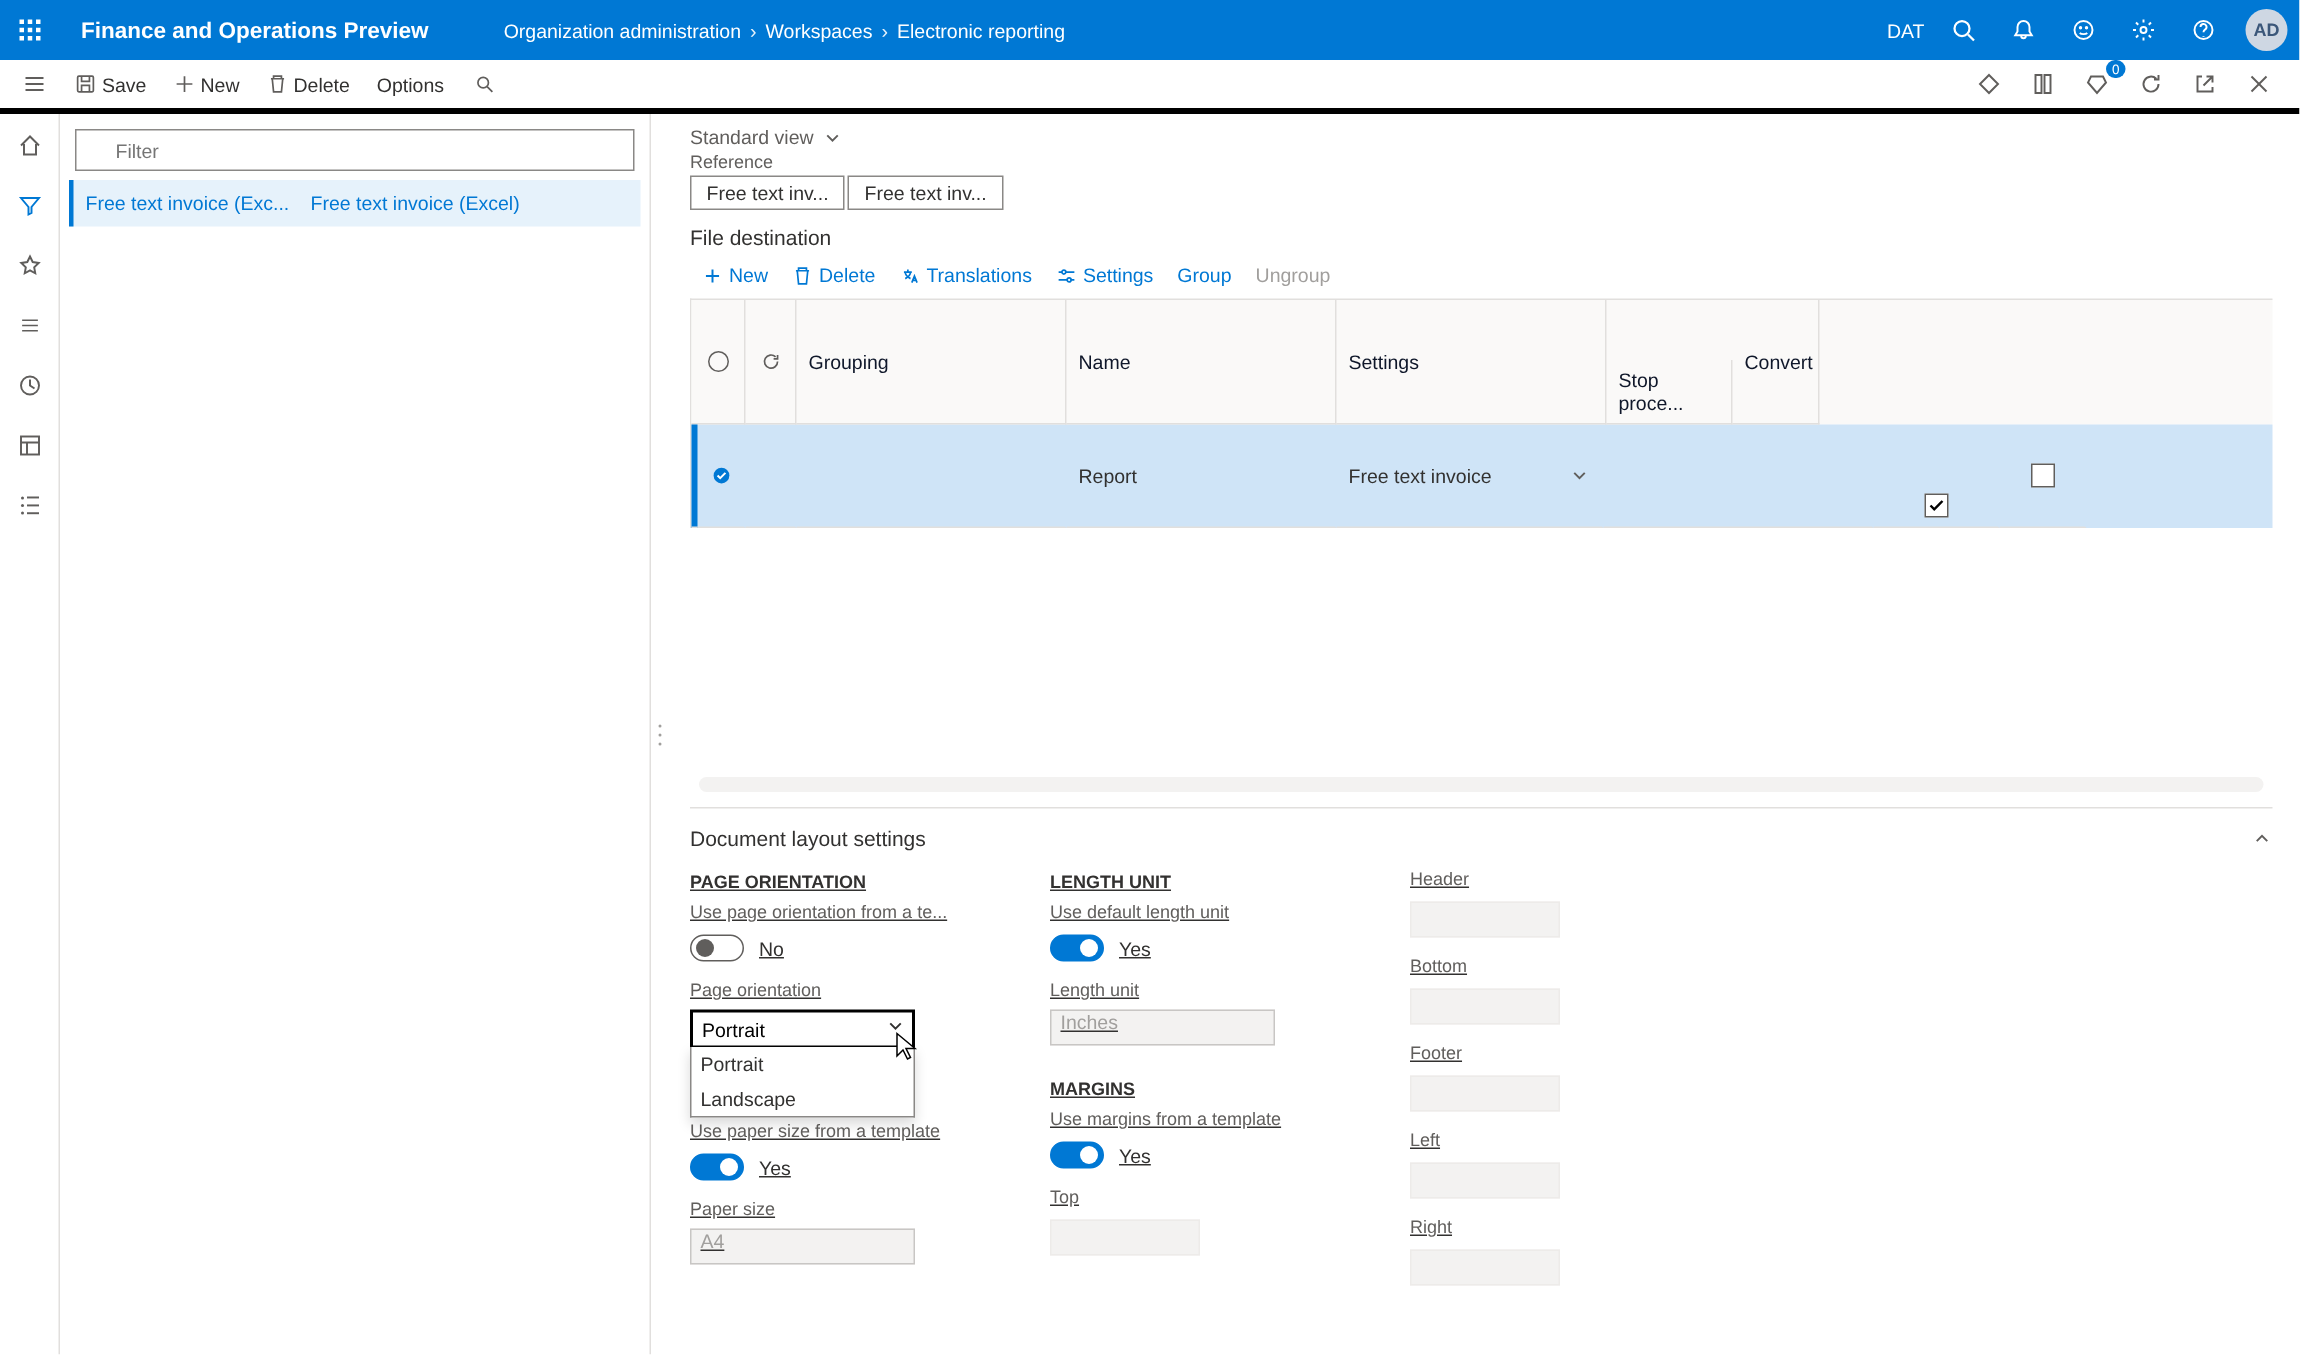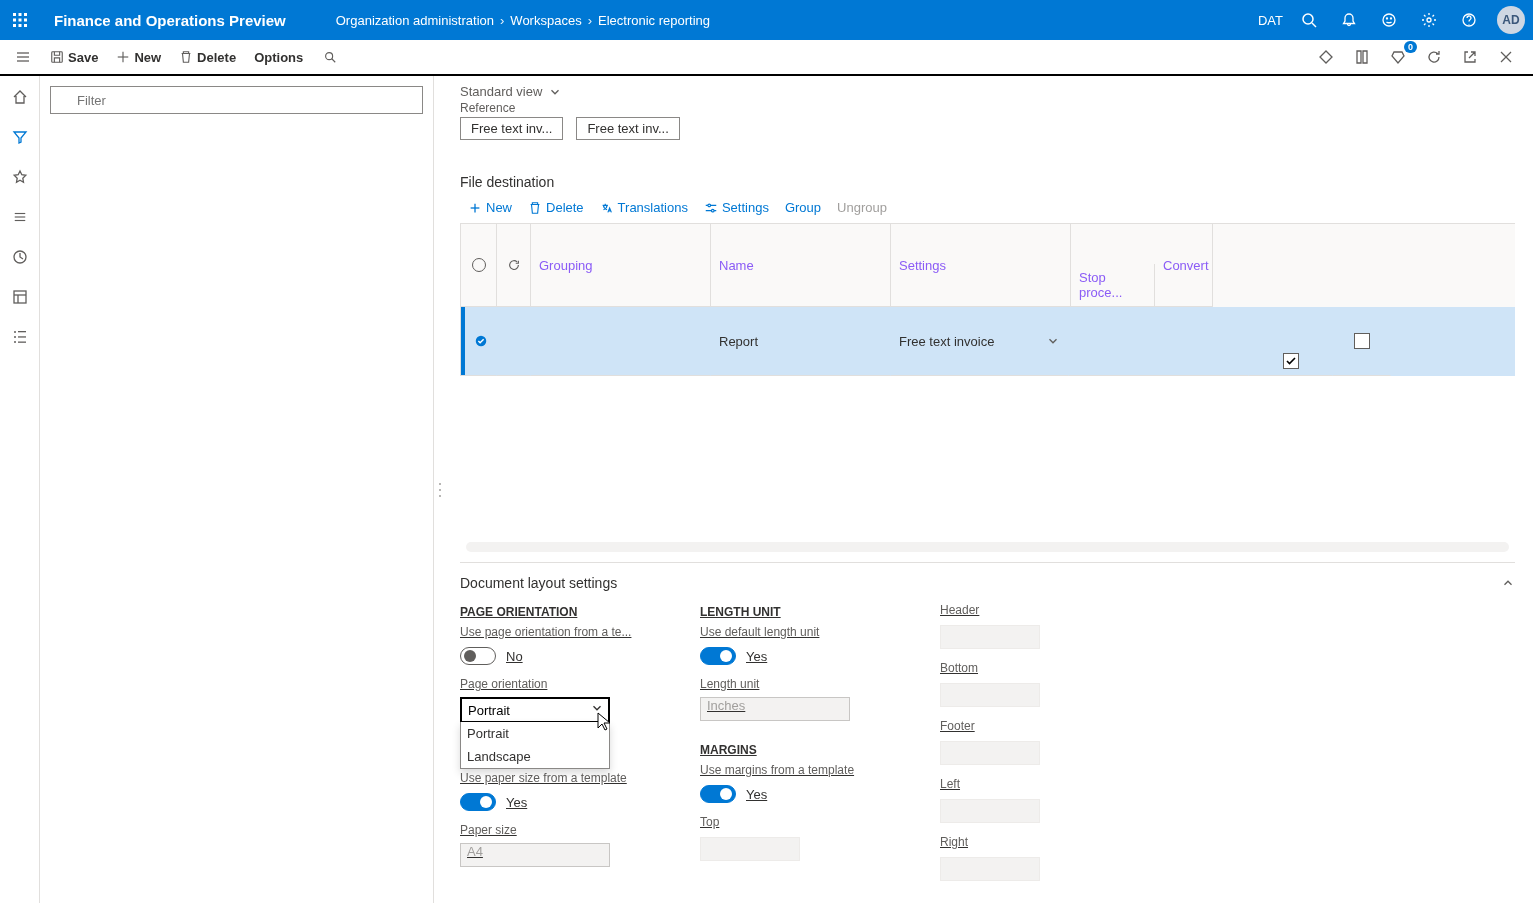--- a/index.html
+++ b/index.html
@@ -12,21 +12,21 @@
   .app-title { font-size: 15px; font-weight: 600; padding: 0 14px; }
   .breadcrumbs { flex: 1; display: flex; align-items: center; padding-left: 30px; font-size: 13px; }
   .bc-item { padding: 0 6px; cursor: pointer; }
   .bc-sep { opacity: .9; }
   .suite-right { display: flex; align-items: center; gap: 4px; padding-right: 8px; }
   .suite-right .suite-btn { width: 36px; height: 40px; display: flex; align-items: center; justify-content: center; cursor: pointer; }
   .suite-right .label { font-size: 13px; padding: 0 4px; }
   .avatar { width: 28px; height: 28px; border-radius: 50%; background: #ced7e3; color: #3b577a; display: flex; align-items: center; justify-content: center; font-weight: 600; font-size: 12px; margin-left: 6px; }
 
   
-  .cmd-bar { height: 36px; border-bottom: 2px solid #000000; display: flex; align-items: center; padding: 0 6px; font-weight: bold; }
+  .cmd-bar { height: 36px; border-bottom: 4px solid #000000; display: flex; align-items: center; padding: 0 6px; }
   .cmd-left { display: flex; align-items: center; gap: 2px; }
   .cmd-btn { display: flex; align-items: center; gap: 4px; padding: 6px 8px; cursor: pointer; border-radius: 2px; }
   .cmd-btn.icon-only { width: 34px; justify-content: center; }
   .cmd-spacer { flex: 1; }
   .cmd-right { display: flex; align-items: center; gap: 2px; padding-right: 4px; }
   .cmd-right .notif { position: relative; }
   .badge { position: absolute; top: -2px; right: -2px; background: #0078d4; color: #fff; border-radius: 8px; font-size: 9px; padding: 0 4px; line-height: 12px; }
 
   
   .main { display: flex; height: calc(100vh - 76px); }
@@ -43,34 +43,34 @@
   .list-item span:first-child { flex: 0 0 140px; white-space: nowrap; overflow:hidden; text-overflow: ellipsis; }
 
   .splitter { width: 12px; display:flex; align-items:center; justify-content:center; color:#a19f9d; cursor: col-resize; }
   
   .content { flex: 1; overflow-y: auto; padding: 8px 18px 40px 14px; }
 
   .view-head { display:flex; align-items: center; gap:6px; color:#605e5c; font-size:13px; margin-bottom:2px; }
   .page-title { font-size: 26px; font-weight: 600; margin-bottom: 12px; }
 
   .label-sm { font-size: 12px; color: #605e5c; margin-bottom: 2px; }
-  .ref-row { display: flex; gap: 13px; margin-bottom: 24px; }
+  .ref-row { display: flex; gap: 2px; margin-bottom: 0; }
   .ref-box { border: 1px solid #8a8886; padding: 3px 10px; font-size: 13px; cursor:pointer; background:#fff; }
 
   .section-title { font-size: 14px; color: #323130; padding: 10px 0 6px 0; }
   .section-title.collap { display:flex; align-items:center; justify-content:space-between; border-top:1px solid #e1dfdd; margin-top:10px; padding-top:12px; cursor:pointer; }
 
   .inner-toolbar { display: flex; gap: 16px; padding: 4px 0 8px 8px; }
   .tlink { color: #0078d4; display:flex; align-items:center; gap:4px; cursor:pointer; }
   .tlink.disabled { color: #a19f9d; cursor:default; }
 
   
   .grid-wrapper { border-top:1px solid #e1dfdd; border-left:1px solid #e1dfdd; }
   .grid .row { display:flex; }
-  .grid .hdr { background:#faf9f8; font-weight:400; color:#8b5cf6; }
+  .grid .hdr { background:#faf9f8; font-weight:400; color:#0f172a; }
   .cell { border-right:1px solid #e1dfdd; border-bottom:1px solid #e1dfdd; padding: 6px 8px; font-size:13px; display:flex; align-items:center; }
   .c-sel{width:36px;justify-content:center;}
   .c-ref{width:34px;justify-content:center;}
   .c-grp{width:180px;}
   .c-name{width:180px;}
   .c-file{width:178px;}
   .c-set{width:180px;}
   .c-stop{width:84px;margin-top:40px;}
   .c-conv{width:58px;}
   .grid .data { background:#cfe4f7; }
@@ -301,20 +301,24 @@
     <div class="filter-wrap">
       <div class="holder">
         <span class="search-ico">
             <svg class="ico14" viewBox="0 0 16 16" fill="none" stroke="#605e5c" stroke-width="1.3">
               <circle cx="7" cy="7" r="4"></circle>
               <line x1="10" y1="10" x2="14" y2="14"></line>
             </svg>
           </span>
         <input class="filter-input" placeholder="Filter" style="">
       </div>
+    </div>
+    <div class="list-item">
+      <span>Free text invoice (Exc...</span>
+      <span>Free text invoice (Excel)</span>
     </div>
   </div>
 
   <div class="splitter">
     <svg width="6" height="20" fill="#a19f9d">
         <circle cx="3" cy="4" r="1"></circle>
         <circle cx="3" cy="10" r="1"></circle>
         <circle cx="3" cy="16" r="1"></circle>
       </svg>
   </div>

